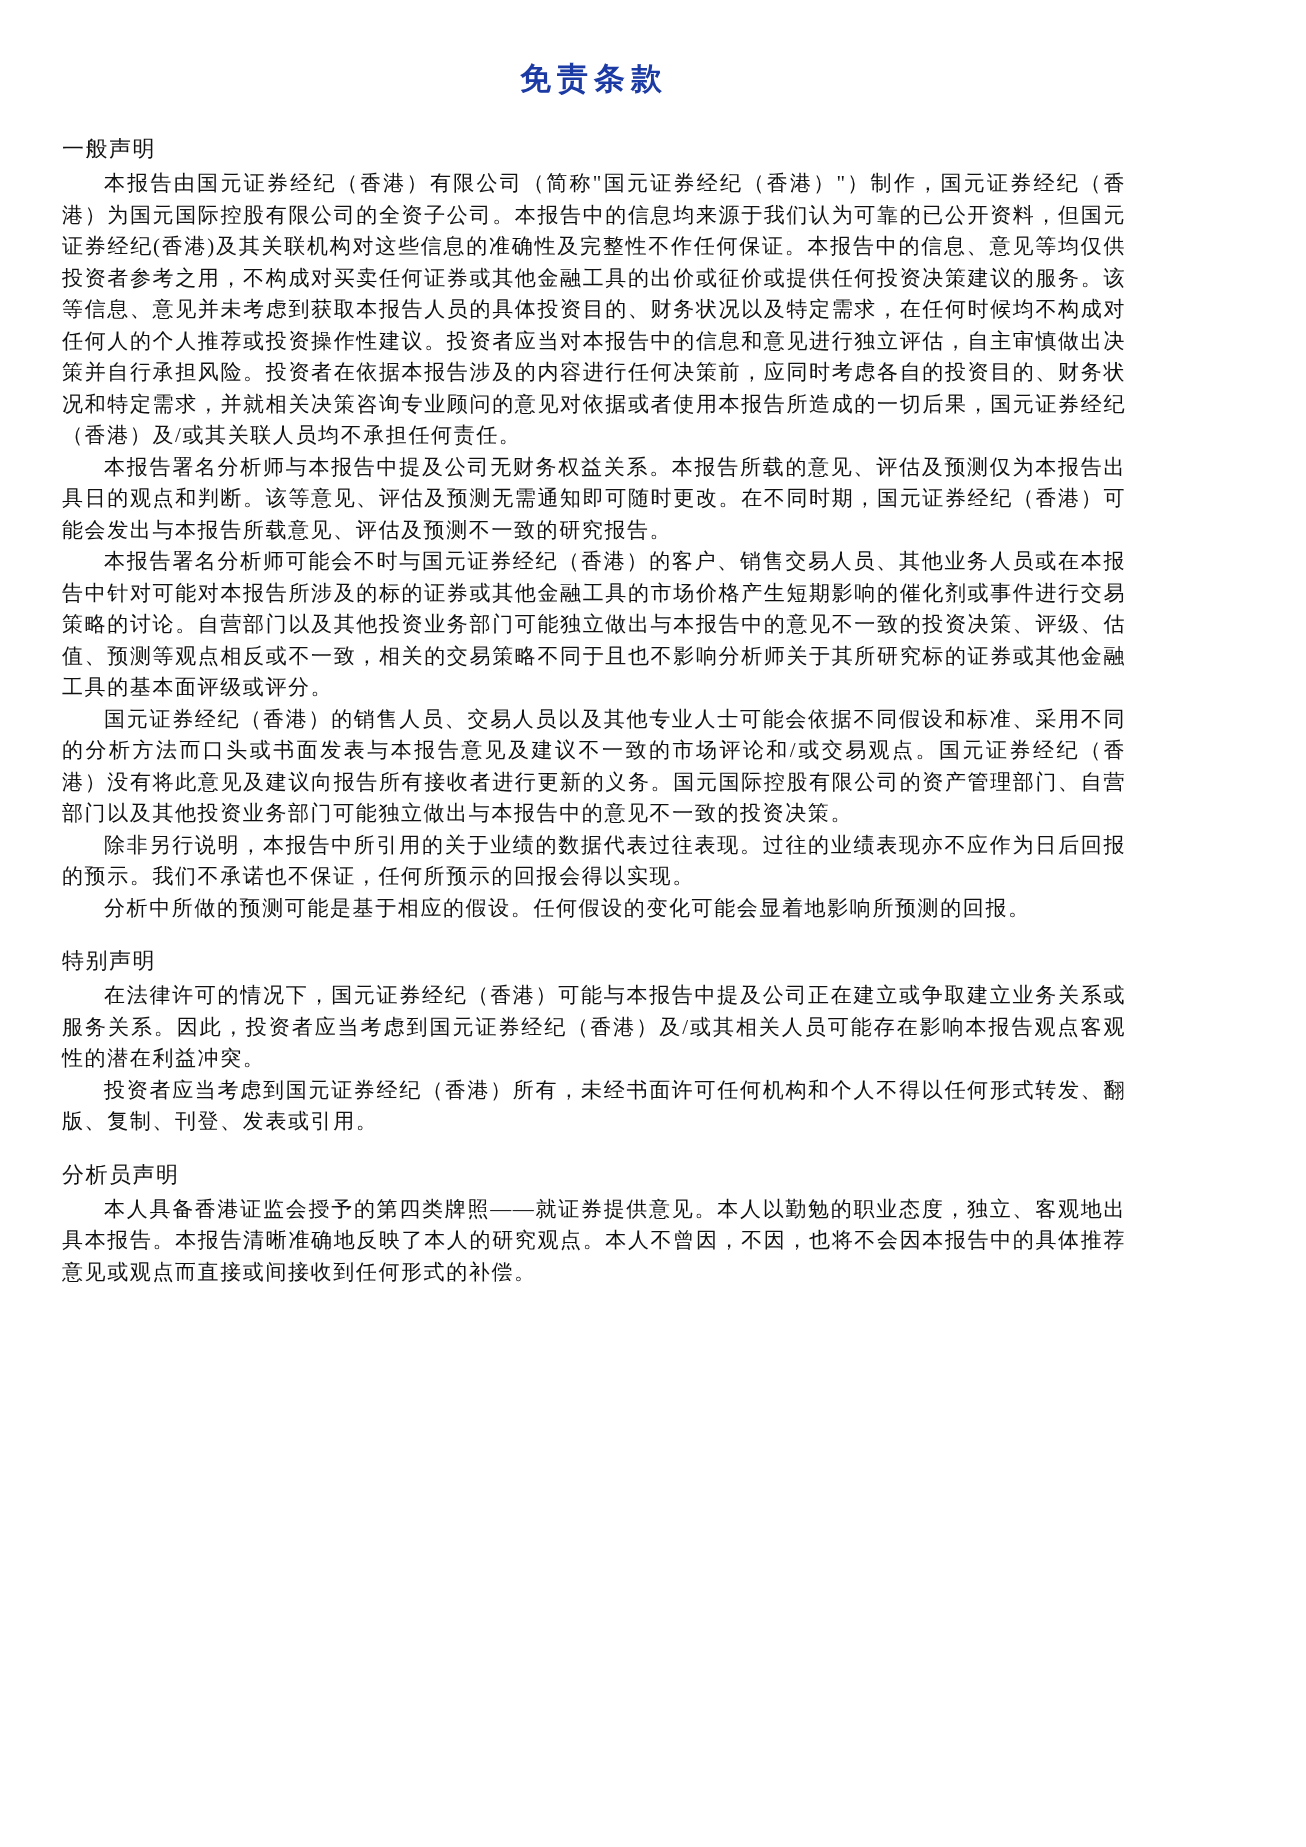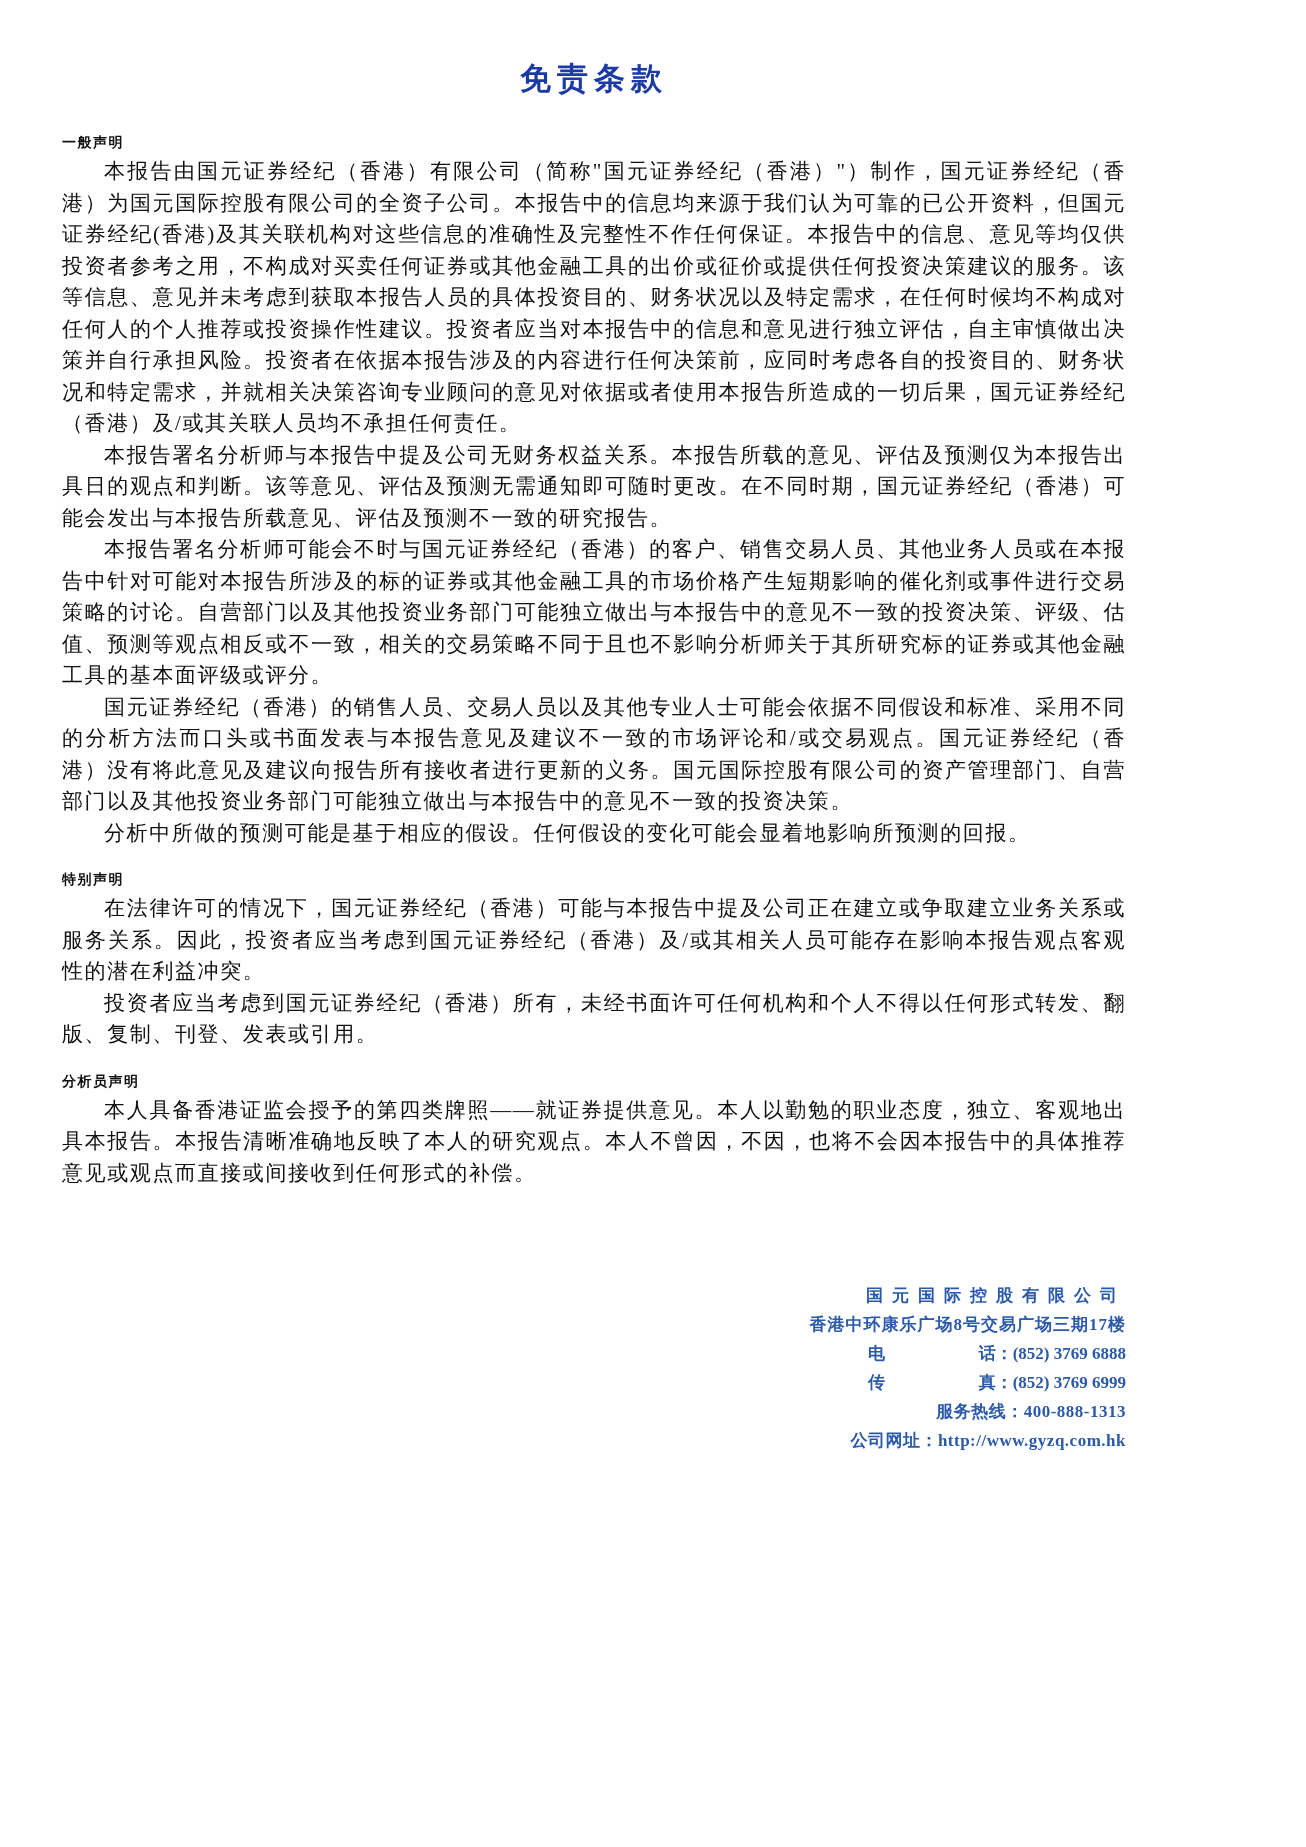--- a/index.html
+++ b/index.html
@@ -27,22 +27,22 @@
   h1.doc-title{
     margin:8px 0 34px 0;
     text-align:center;
     font-size:31px;
     font-weight:bold;
     letter-spacing:6px;
     color:var(--title-blue);
   }
   h2.sec-heading{
     margin:34px 0 4px 0;
-    font-size:14px;
-    font-weight:bold;
+    font-size:22px;
+    font-weight:normal;
     letter-spacing:1.5px;
     color:var(--ink);
   }
   section.sec{margin:0;}
   section.sec + section.sec h2.sec-heading{margin-top:22px;}
   p.para{
     margin:0;
     font-size:21px;
     line-height:31.5px;
     letter-spacing:1.6px;
@@ -76,42 +76,29 @@
 <div class="page">
 
   <h1 class="doc-title">免责条款</h1>
 
   <section class="sec">
     <h2 class="sec-heading">一般声明</h2>
     <p class="para">本报告由国元证券经纪（香港）有限公司（简称"国元证券经纪（香港）"）制作，国元证券经纪（香港）为国元国际控股有限公司的全资子公司。本报告中的信息均来源于我们认为可靠的已公开资料，但国元证券经纪(香港)及其关联机构对这些信息的准确性及完整性不作任何保证。本报告中的信息、意见等均仅供投资者参考之用，不构成对买卖任何证券或其他金融工具的出价或征价或提供任何投资决策建议的服务。该等信息、意见并未考虑到获取本报告人员的具体投资目的、财务状况以及特定需求，在任何时候均不构成对任何人的个人推荐或投资操作性建议。投资者应当对本报告中的信息和意见进行独立评估，自主审慎做出决策并自行承担风险。投资者在依据本报告涉及的内容进行任何决策前，应同时考虑各自的投资目的、财务状况和特定需求，并就相关决策咨询专业顾问的意见对依据或者使用本报告所造成的一切后果，国元证券经纪（香港）及/或其关联人员均不承担任何责任。</p>
     <p class="para">本报告署名分析师与本报告中提及公司无财务权益关系。本报告所载的意见、评估及预测仅为本报告出具日的观点和判断。该等意见、评估及预测无需通知即可随时更改。在不同时期，国元证券经纪（香港）可能会发出与本报告所载意见、评估及预测不一致的研究报告。</p>
     <p class="para">本报告署名分析师可能会不时与国元证券经纪（香港）的客户、销售交易人员、其他业务人员或在本报告中针对可能对本报告所涉及的标的证券或其他金融工具的市场价格产生短期影响的催化剂或事件进行交易策略的讨论。自营部门以及其他投资业务部门可能独立做出与本报告中的意见不一致的投资决策、评级、估值、预测等观点相反或不一致，相关的交易策略不同于且也不影响分析师关于其所研究标的证券或其他金融工具的基本面评级或评分。</p>
     <p class="para">国元证券经纪（香港）的销售人员、交易人员以及其他专业人士可能会依据不同假设和标准、采用不同的分析方法而口头或书面发表与本报告意见及建议不一致的市场评论和/或交易观点。国元证券经纪（香港）没有将此意见及建议向报告所有接收者进行更新的义务。国元国际控股有限公司的资产管理部门、自营部门以及其他投资业务部门可能独立做出与本报告中的意见不一致的投资决策。</p>
+    <p class="para">除非另行说明，本报告中所引用的关于业绩的数据代表过往表现。过往的业绩表现亦不应作为日后回报的预示。我们不承诺也不保证，任何所预示的回报会得以实现。</p>
     <p class="para">分析中所做的预测可能是基于相应的假设。任何假设的变化可能会显着地影响所预测的回报。</p>
   </section>
 
   <section class="sec">
     <h2 class="sec-heading">特别声明</h2>
     <p class="para">在法律许可的情况下，国元证券经纪（香港）可能与本报告中提及公司正在建立或争取建立业务关系或服务关系。因此，投资者应当考虑到国元证券经纪（香港）及/或其相关人员可能存在影响本报告观点客观性的潜在利益冲突。</p>
     <p class="para">投资者应当考虑到国元证券经纪（香港）所有，未经书面许可任何机构和个人不得以任何形式转发、翻版、复制、刊登、发表或引用。</p>
   </section>
 
   <section class="sec">
     <h2 class="sec-heading">分析员声明</h2>
     <p class="para">本人具备香港证监会授予的第四类牌照——就证券提供意见。本人以勤勉的职业态度，独立、客观地出具本报告。本报告清晰准确地反映了本人的研究观点。本人不曾因，不因，也将不会因本报告中的具体推荐意见或观点而直接或间接收到任何形式的补偿。</p>
   </section>
 
-  <footer class="contact">
-    <div class="company-name">国元国际控股有限公司</div>
-    <div class="address">香港中环康乐广场8号交易广场三期17楼</div>
-    <div class="split-line">
-      <span>电</span>
-      <span>话：(852) 3769 6888</span>
-    </div>
-    <div class="split-line">
-      <span>传</span>
-      <span>真：(852) 3769 6999</span>
-    </div>
-    <div class="hotline">服务热线：400-888-1313</div>
-    <div class="website">公司网址：http://www.gyzq.com.hk</div>
-  </footer>
 
 </div>
 
 </body></html>

